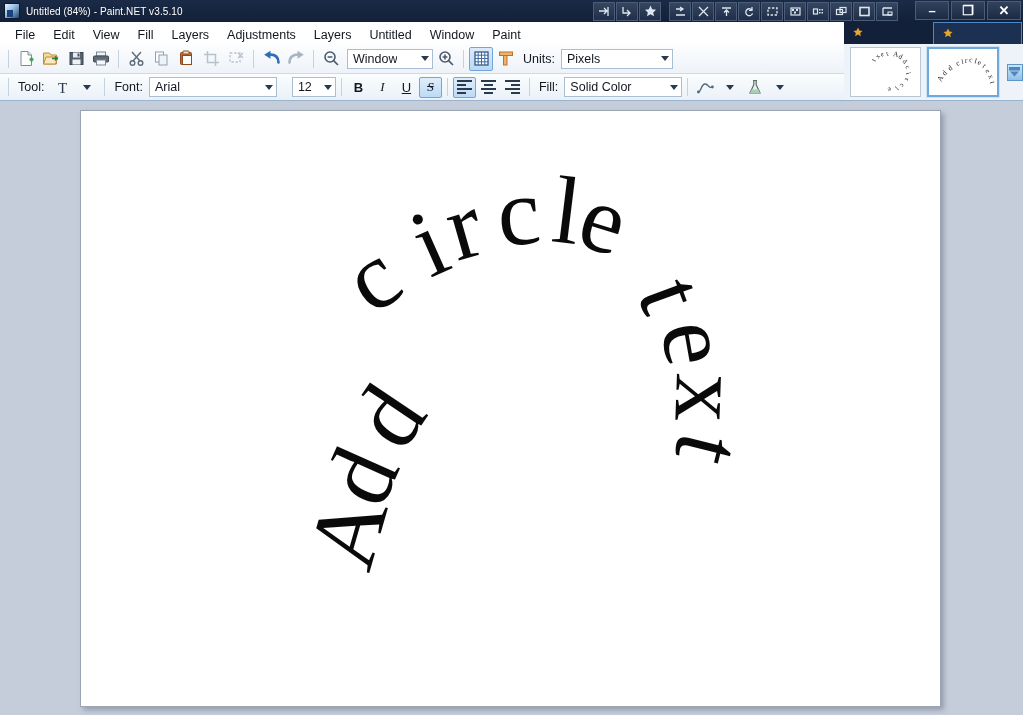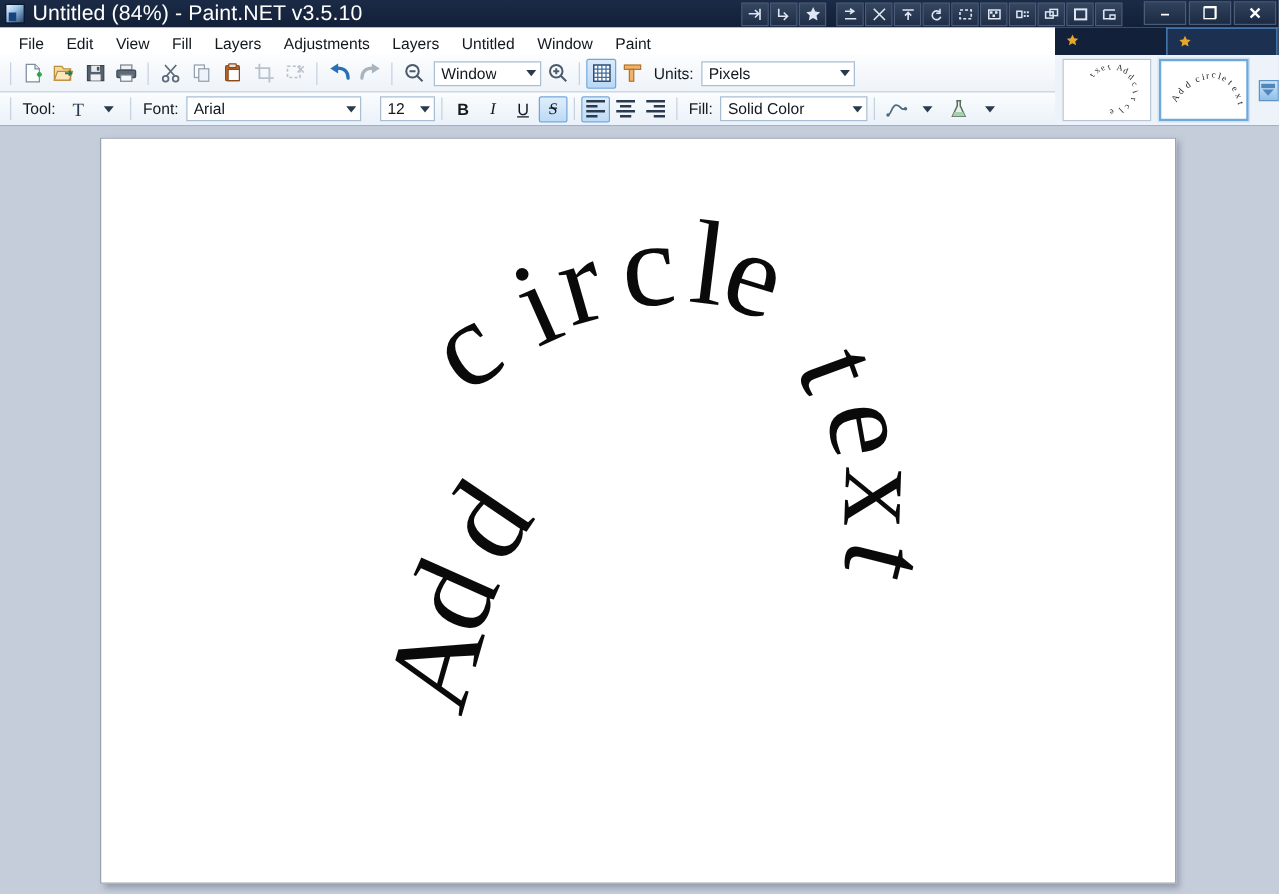--- a/index.html
+++ b/index.html
@@ -20,21 +20,21 @@
   .app-icon {
     width: 16px; height: 16px; margin-left: 4px; margin-right: 6px;
     background: linear-gradient(135deg,#eaf2fb 0%, #9dc4e8 40%, #25456e 100%);
     border: 1px solid #0c1a30; position: relative; flex: none;
   }
   .app-icon::after {
     content: ""; position: absolute; left: 2px; top: 6px; width: 6px; height: 7px;
     background: #17427c;
   }
   .title-text {
-    color: #ffffff; font-size: 17px; letter-spacing: .1px; white-space: nowrap;
+    color: #ffffff; font-size: 10px; letter-spacing: .1px; white-space: nowrap;
   }
   .win-tools {
     position: absolute; right: 118px; top: 1px; height: 20px;
     display: flex; align-items: center; gap: 1px;
   }
   .win-tools .grp { display: flex; gap: 1px; margin-right: 7px; }
   .wbtn {
     width: 22px; height: 19px;
     background: linear-gradient(to bottom,#35465f,#202f49);
     border: 1px solid #4a5c78;
@@ -406,41 +406,41 @@
       </svg>
   </div>
   <div class="tb-icon">
     <svg width="17" height="17" viewBox="0 0 17 17">
         <rect x="1.5" y="2" width="13" height="3.5" fill="#f0b16a" stroke="#b5762c"></rect>
         <rect x="5.5" y="5.5" width="3.5" height="9.5" fill="#f0b16a" stroke="#b5762c"></rect>
       </svg>
   </div>
 
   <div class="tb-label">Units:</div>
-  <div class="combo" style="width:123px;justify-content:space-between;">
+  <div class="combo" style="width:112px;justify-content:space-between;">
     <span class="cap">Pixels</span>
     <span class="caret"></span>
   </div>
 </div>
 
 <div class="toolbar2">
   <div class="tb-sep"></div>
   <div class="tb-label">Tool:</div>
   <div class="tb-icon">
     <svg width="15" height="15" viewBox="0 0 15 15">
         <text x="7.5" y="13" text-anchor="middle" font-family="Liberation Serif, serif" font-size="15" fill="#2b3a4d">T</text>
       </svg>
   </div>
   <div class="tb-icon">
     <span class="caret" style="margin:0;"></span>
   </div>
 
   <div class="tb-sep"></div>
   <div class="tb-label">Font:</div>
-  <div class="combo" style="width:140px;">
+  <div class="combo" style="width:128px;">
     <span class="cap">Arial</span>
     <span class="caret"></span>
   </div>
   <div class="combo" style="width:44px; margin-left:14px;">
     <span class="cap">12</span>
     <span class="caret"></span>
   </div>
 
   <div class="tb-sep"></div>
   <div class="fmt-btn">

